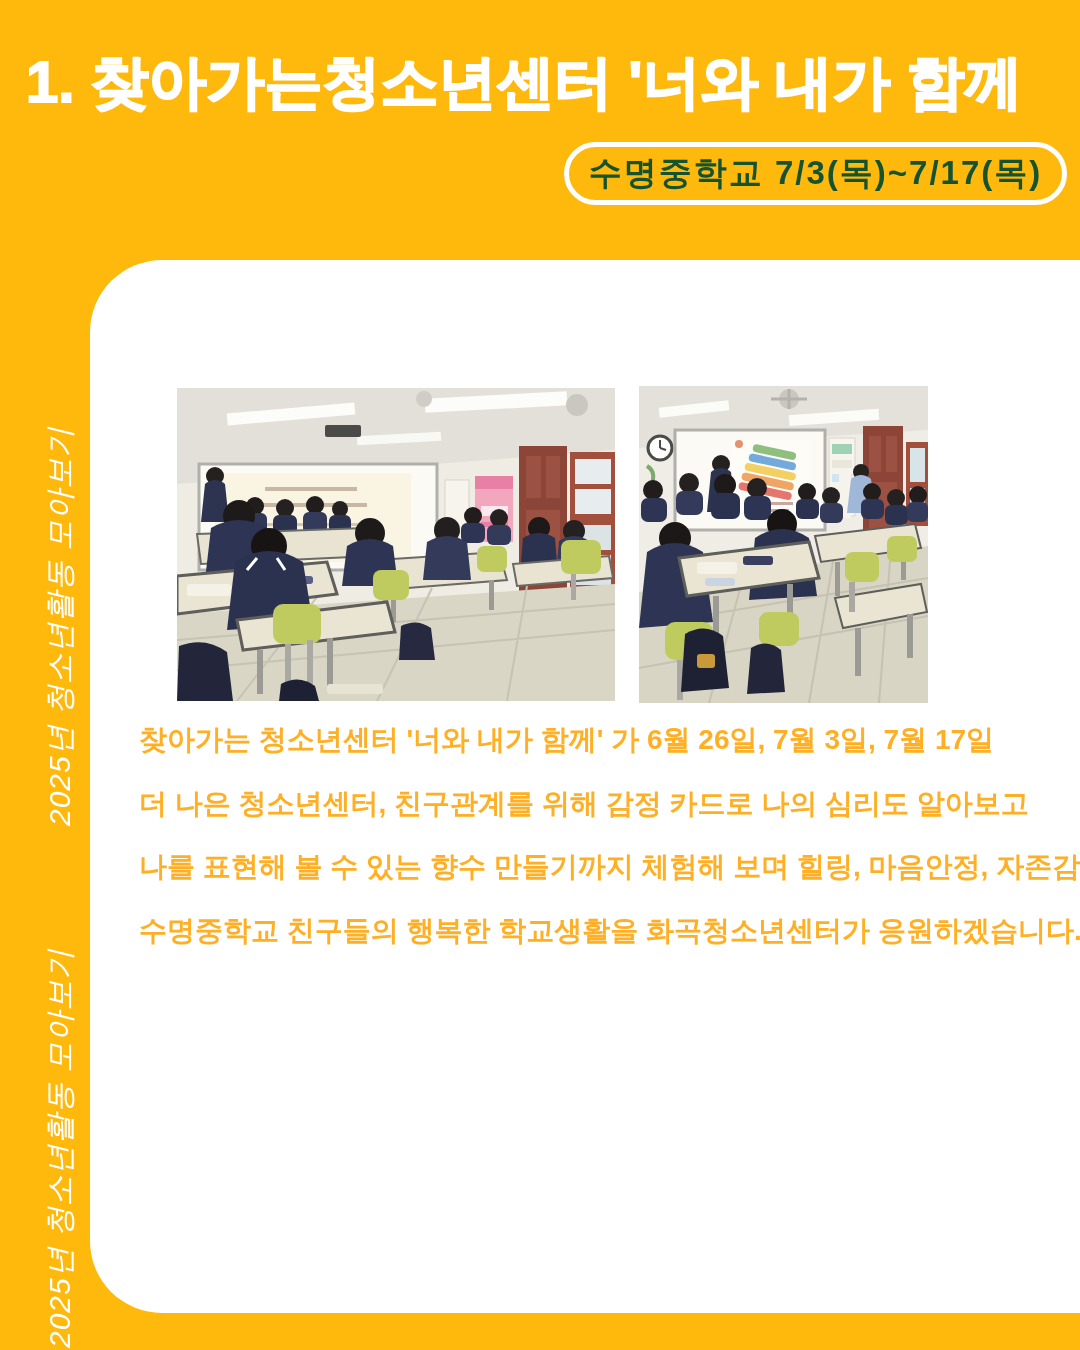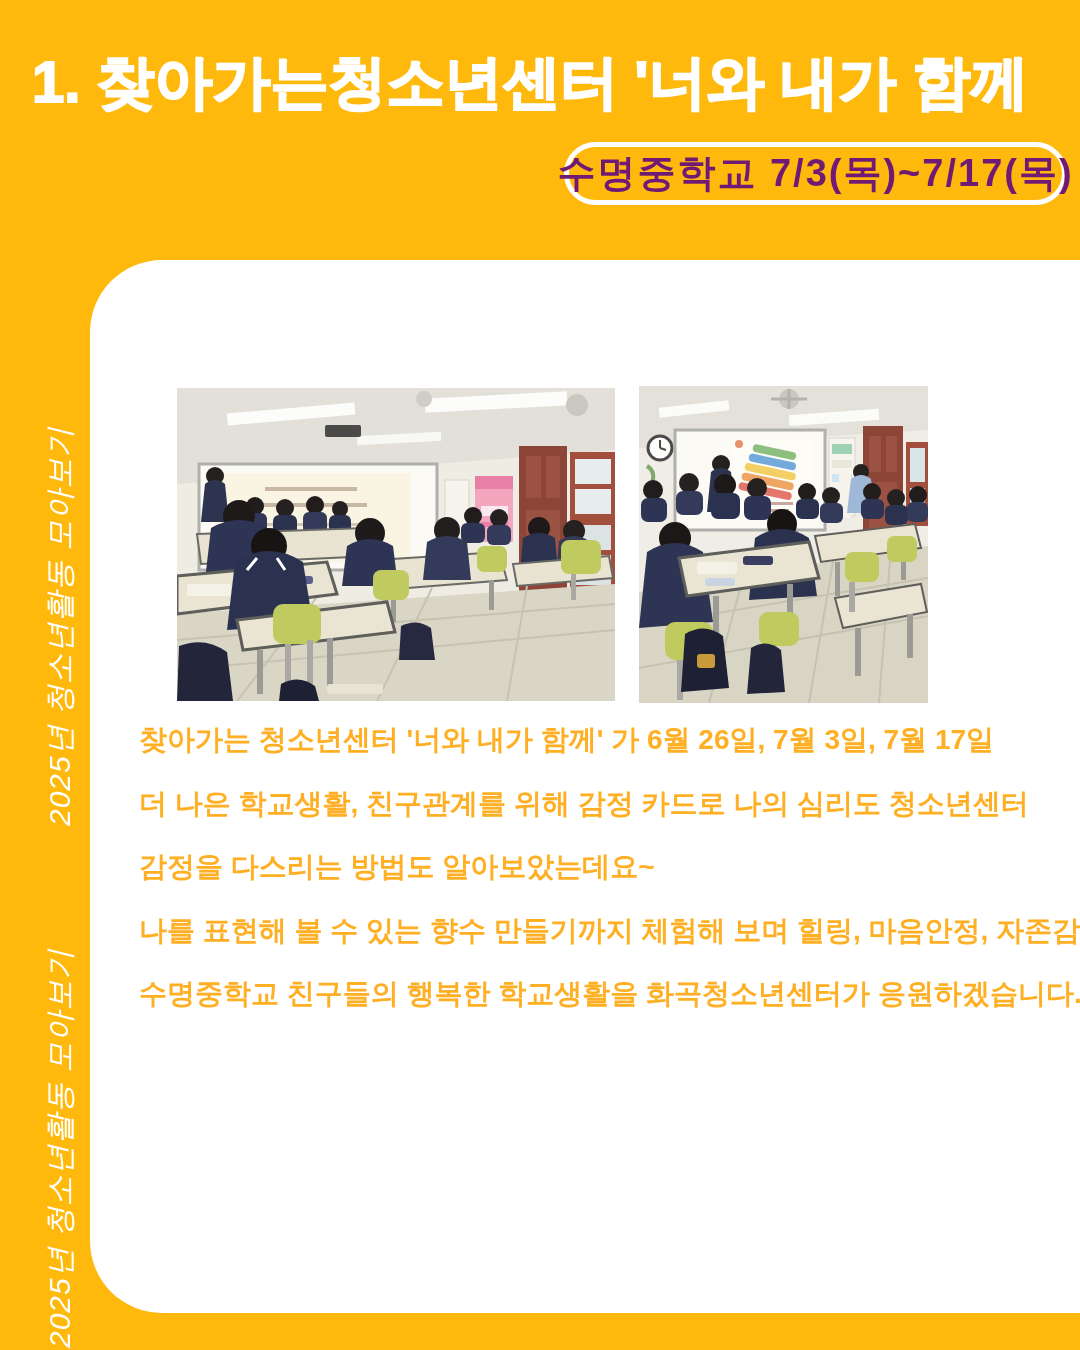--- a/index.html
+++ b/index.html
@@ -2,30 +2,30 @@
 <html><head>
 <meta charset="utf-8">
 <style>
   html,body{margin:0;padding:0;}
   body{
     width:1080px;height:1350px;position:relative;overflow:hidden;
     background:#FFB80C;
     font-family:"Liberation Sans","DejaVu Sans",sans-serif;
   }
   .page-title{
-    position:absolute;left:32px;top:44px;margin:0;
+    position:absolute;left:26px;top:44px;margin:0;
     font-size:58px;font-weight:900;color:#FFFFFF;
     letter-spacing:0px;white-space:nowrap;
     -webkit-text-stroke:2px #FFFFFF;
   }
   .badge{
     position:absolute;left:564px;top:142px;width:493px;height:53px;
     border:5px solid #FFFFFF;border-radius:34px;
     display:flex;align-items:center;justify-content:center;
-    color:#701a75;font-size:38px;font-weight:700;letter-spacing:2px;
+    color:#14532d;font-size:33px;font-weight:700;letter-spacing:2px;
     white-space:nowrap;
   }
   .side-text{
     position:absolute;left:40px;
     color:#FFFFFF;font-size:30px;font-style:italic;font-weight:500;
     letter-spacing:1px;white-space:nowrap;
     transform:rotate(-90deg);transform-origin:0 0;
   }
   .side-text.first{top:826px;}
   .side-text.second{top:1348px;}
@@ -256,18 +256,17 @@
     <rect x="120" y="226" width="40" height="34" rx="9" fill="#BFCB5E"></rect>
     <rect x="130" y="260" width="6" height="40" fill="#A9A8A2"></rect>
 
     <path d="M46,248 q20,-12 38,2 l6,52 -48,4 z" fill="#1E2133"></path>
     <rect x="58" y="268" width="18" height="14" rx="3" fill="#C99A3A"></rect>
     <path d="M112,262 q16,-10 30,2 l4,42 -38,2 z" fill="#23263B"></path>
   </svg>
 
   <div class="body-text">
     <p>찾아가는 청소년센터 '너와 내가 함께' 가 6월 26일, 7월 3일, 7월 17일</p>
-    <p>더 나은 학교생활, 친구관계를 위해 감정 카드로 나의 심리도 청소년센터</p>
-    <p>감정을 다스리는 방법도 알아보았는데요~</p>
+    <p>더 나은 청소년센터, 친구관계를 위해 감정 카드로 나의 심리도 알아보고</p>
     <p>나를 표현해 볼 수 있는 향수 만들기까지 체험해 보며 힐링, 마음안정, 자존감!!</p>
     <p>수명중학교 친구들의 행복한 학교생활을 화곡청소년센터가 응원하겠습니다.</p>
   </div>
 </div>
 
 </body></html>

